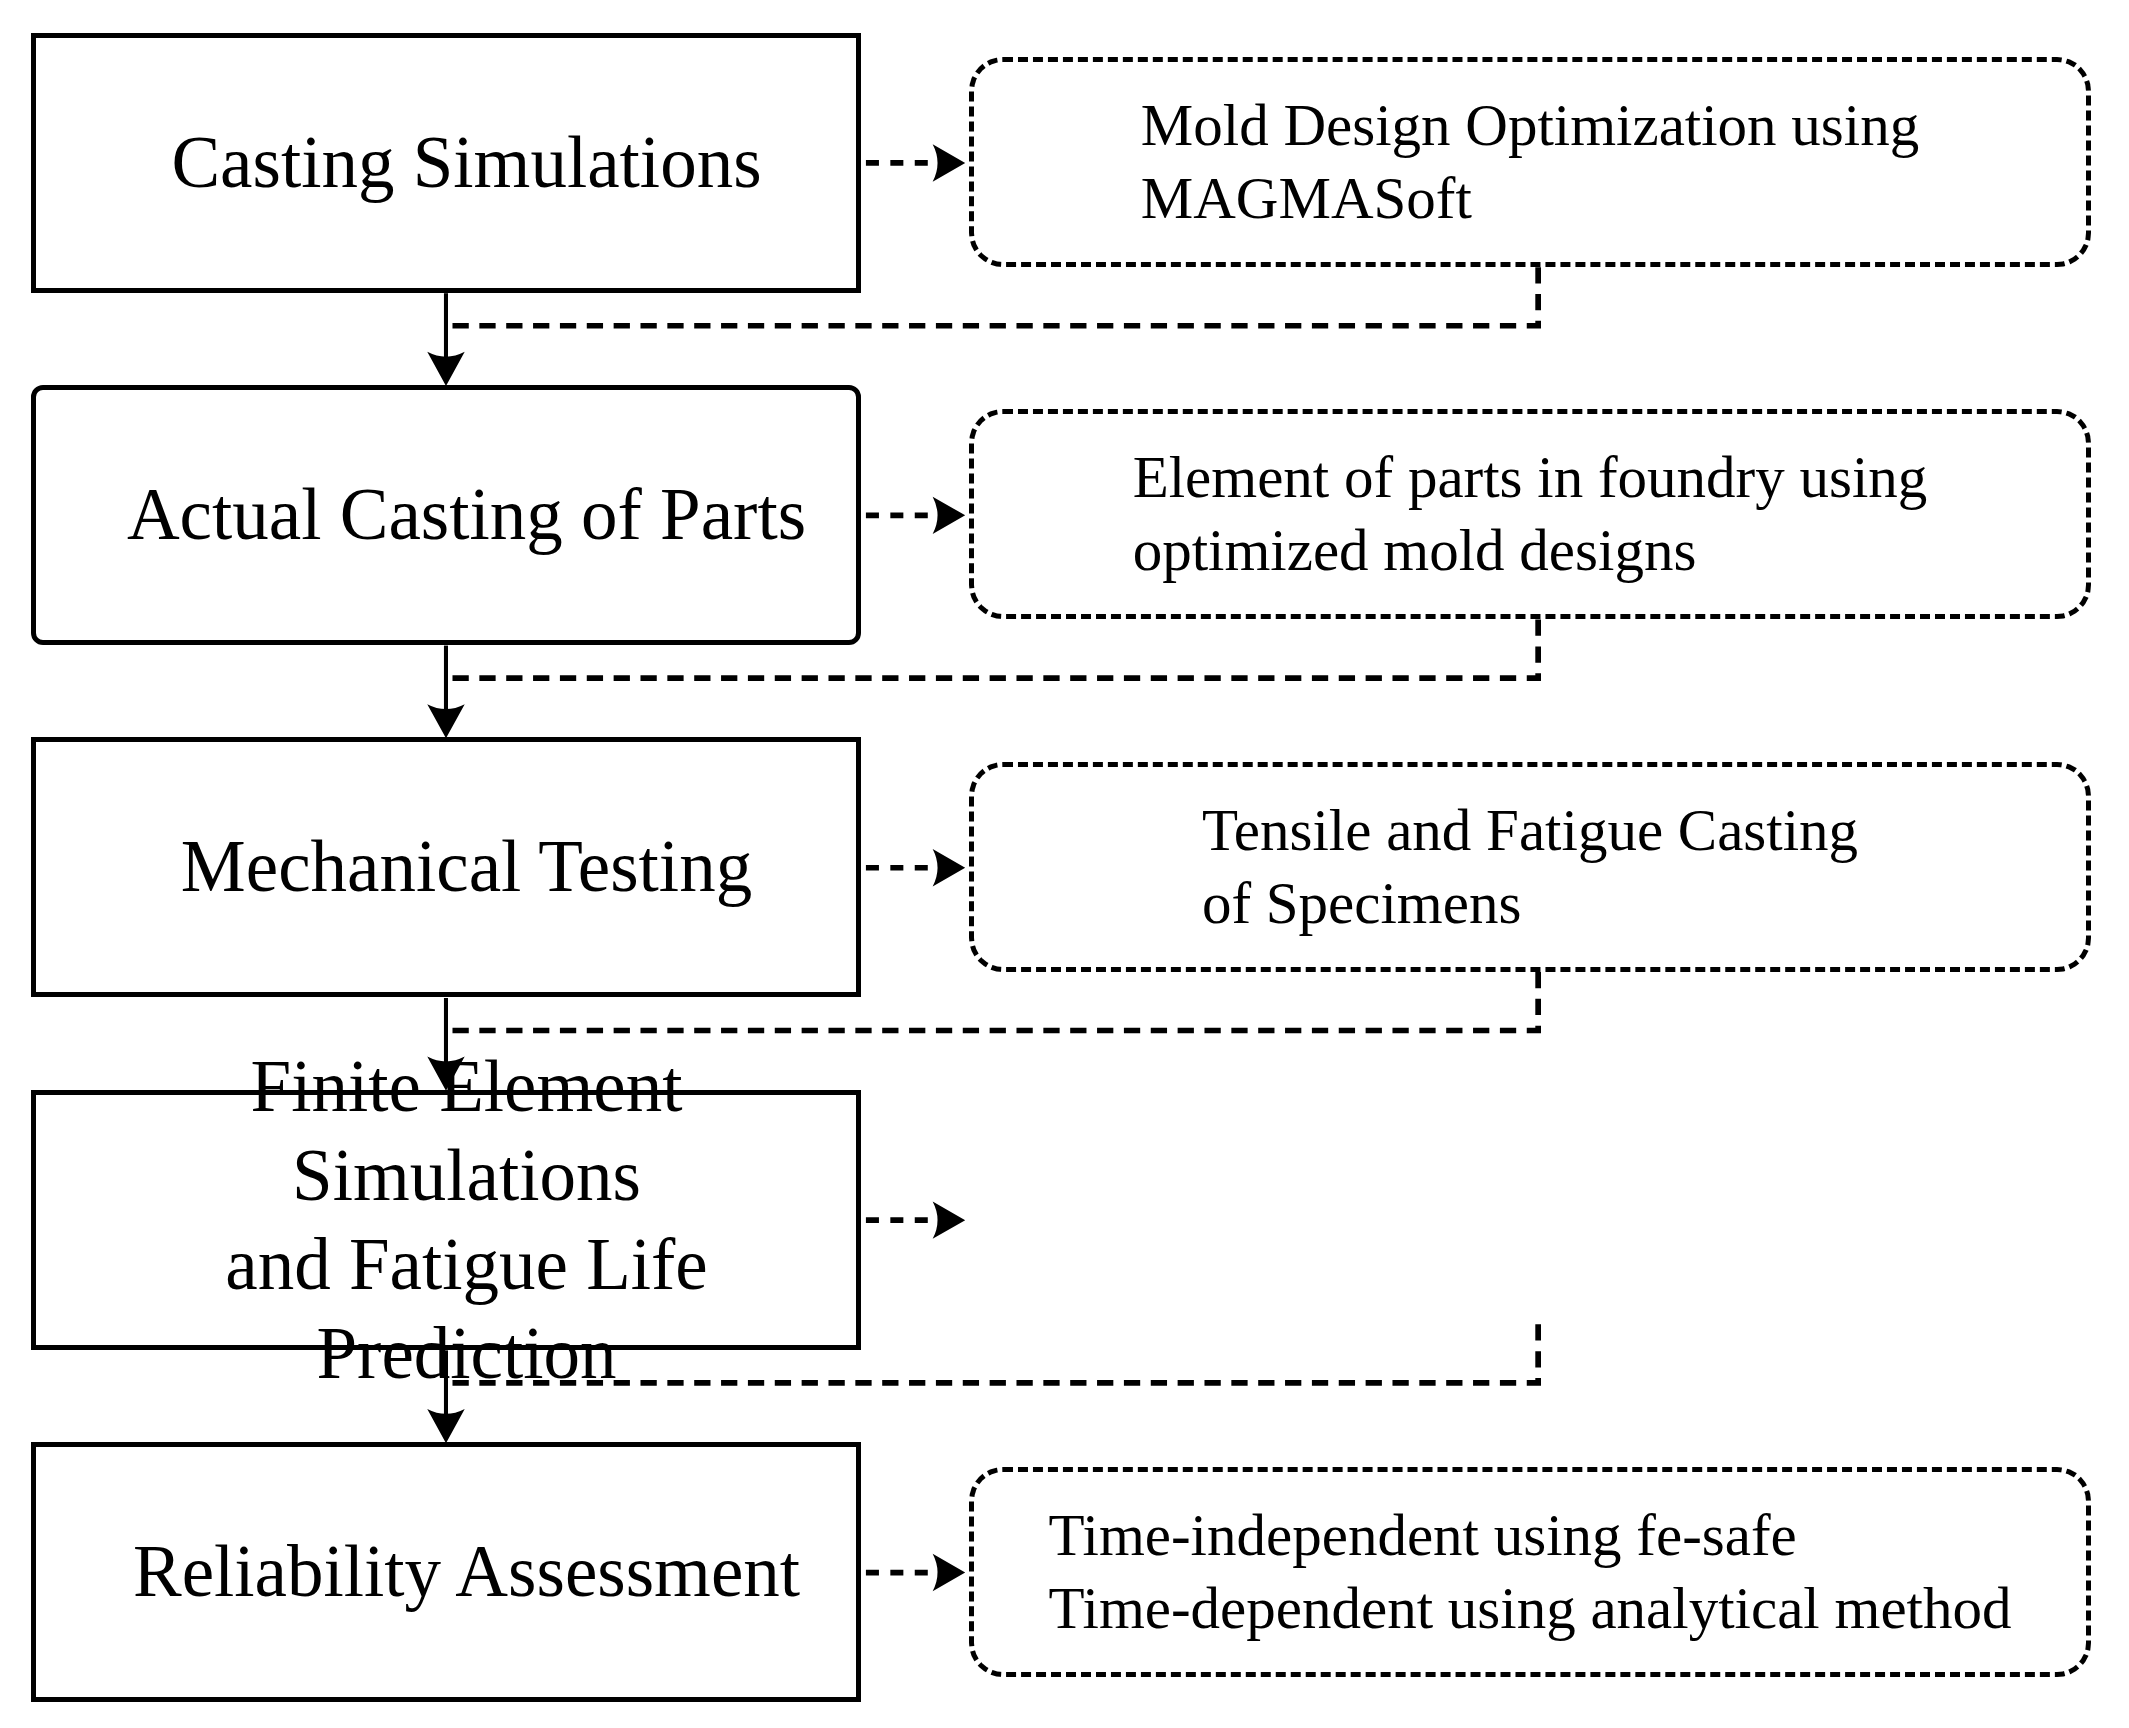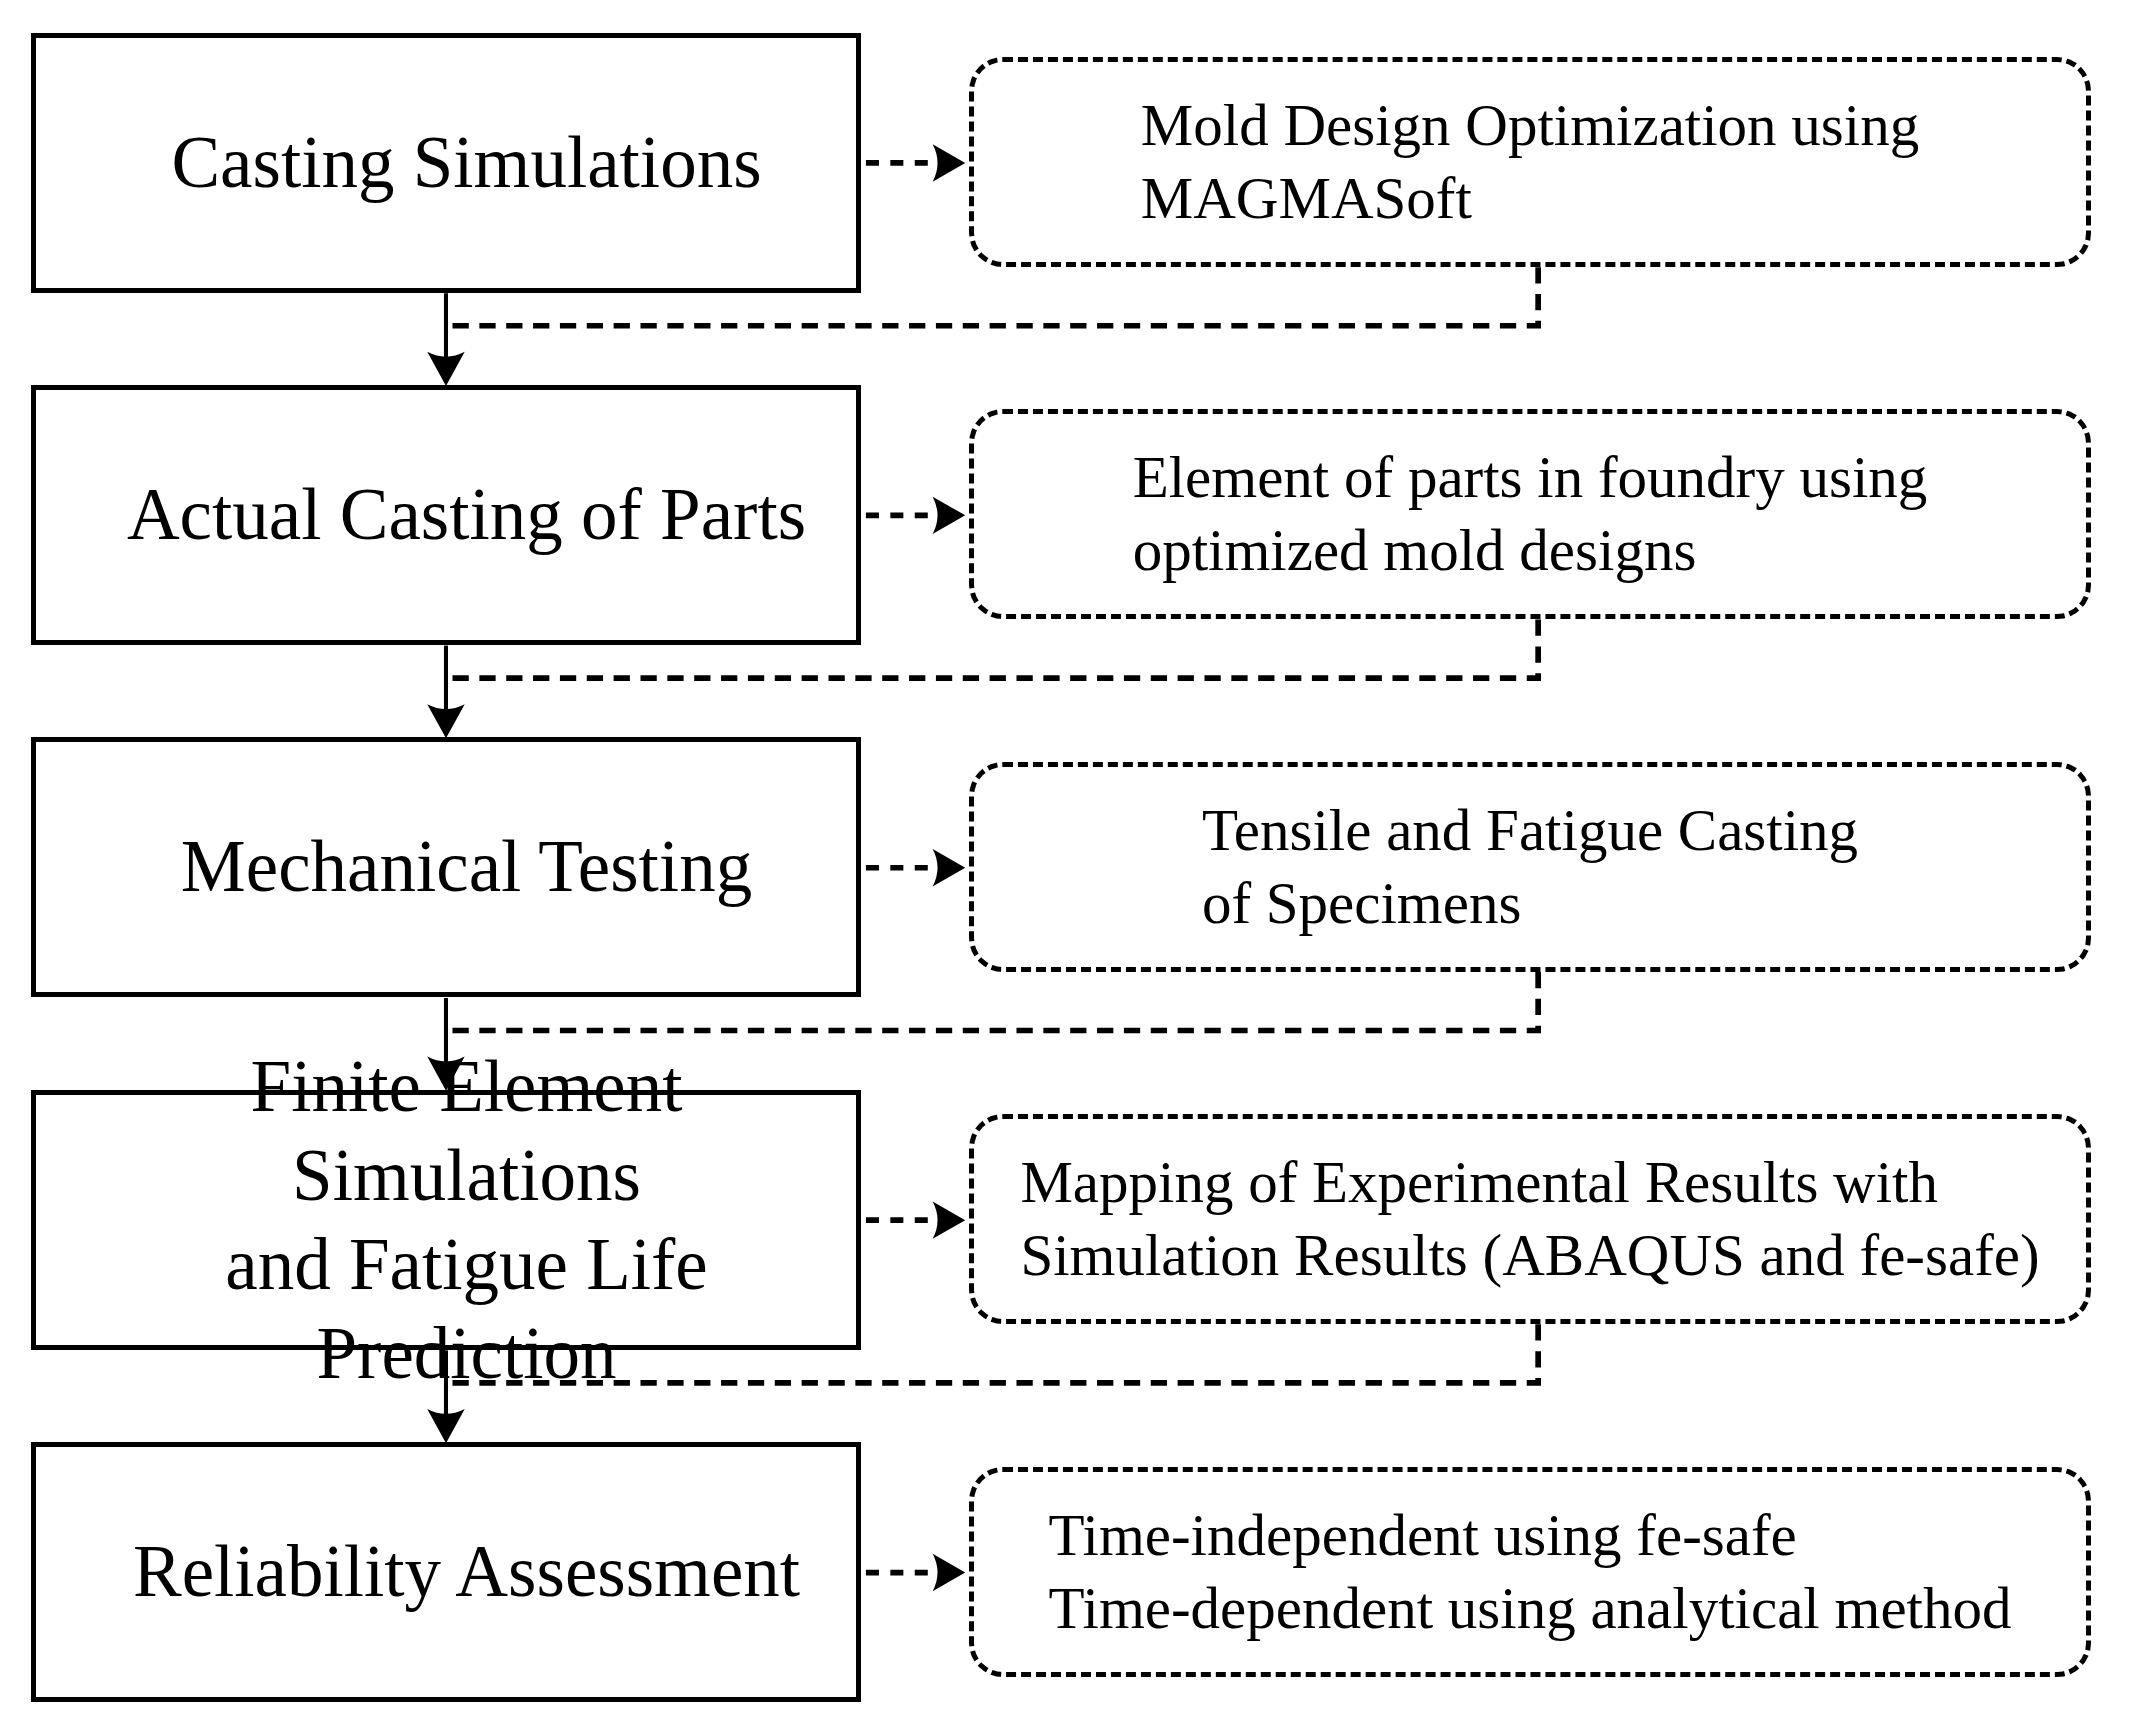--- a/index.html
+++ b/index.html
@@ -52,21 +52,21 @@
     display: flex;
     align-items: center;
     justify-content: center;
     text-align: left;
     font-size: 59px;
     line-height: 1.24;
     white-space: pre-line;
     padding: 0 16.3px;
   }
   .p-r1 { top: 33px; }
-  .p-r2 { top: 385px; }
+  .p-r2 { top: 385px; border-radius: 12px; }
   .p-r3 { top: 737px; }
   .p-r4 { top: 1090px; }
   .p-r5 { top: 1442px; }
   .d-r1 { top: 57px; }
   .d-r2 { top: 409px; }
   .d-r3 { top: 762px; }
   .d-r4 { top: 1114px; }
   .d-r5 { top: 1467px; }
   .label {
     display: block;
@@ -145,23 +145,19 @@
 MAGMASoft</span>
   </div>
   <div class="detail-box d-r2">
     <span class="label">Element of parts in foundry using
 optimized mold designs</span>
   </div>
   <div class="detail-box d-r3">
     <span class="label">Tensile and Fatigue Casting
 of Specimens</span>
   </div>
-  <div class="detail-box d-r4">
-    <span class="label">Mapping of Experimental Results with
-Simulation Results (ABAQUS and fe-safe)</span>
-  </div>
   <div class="detail-box d-r5">
     <span class="label">Time-independent using fe-safe
 Time-dependent using analytical method</span>
   </div>
 
 </div>
 
 
 </body></html>

